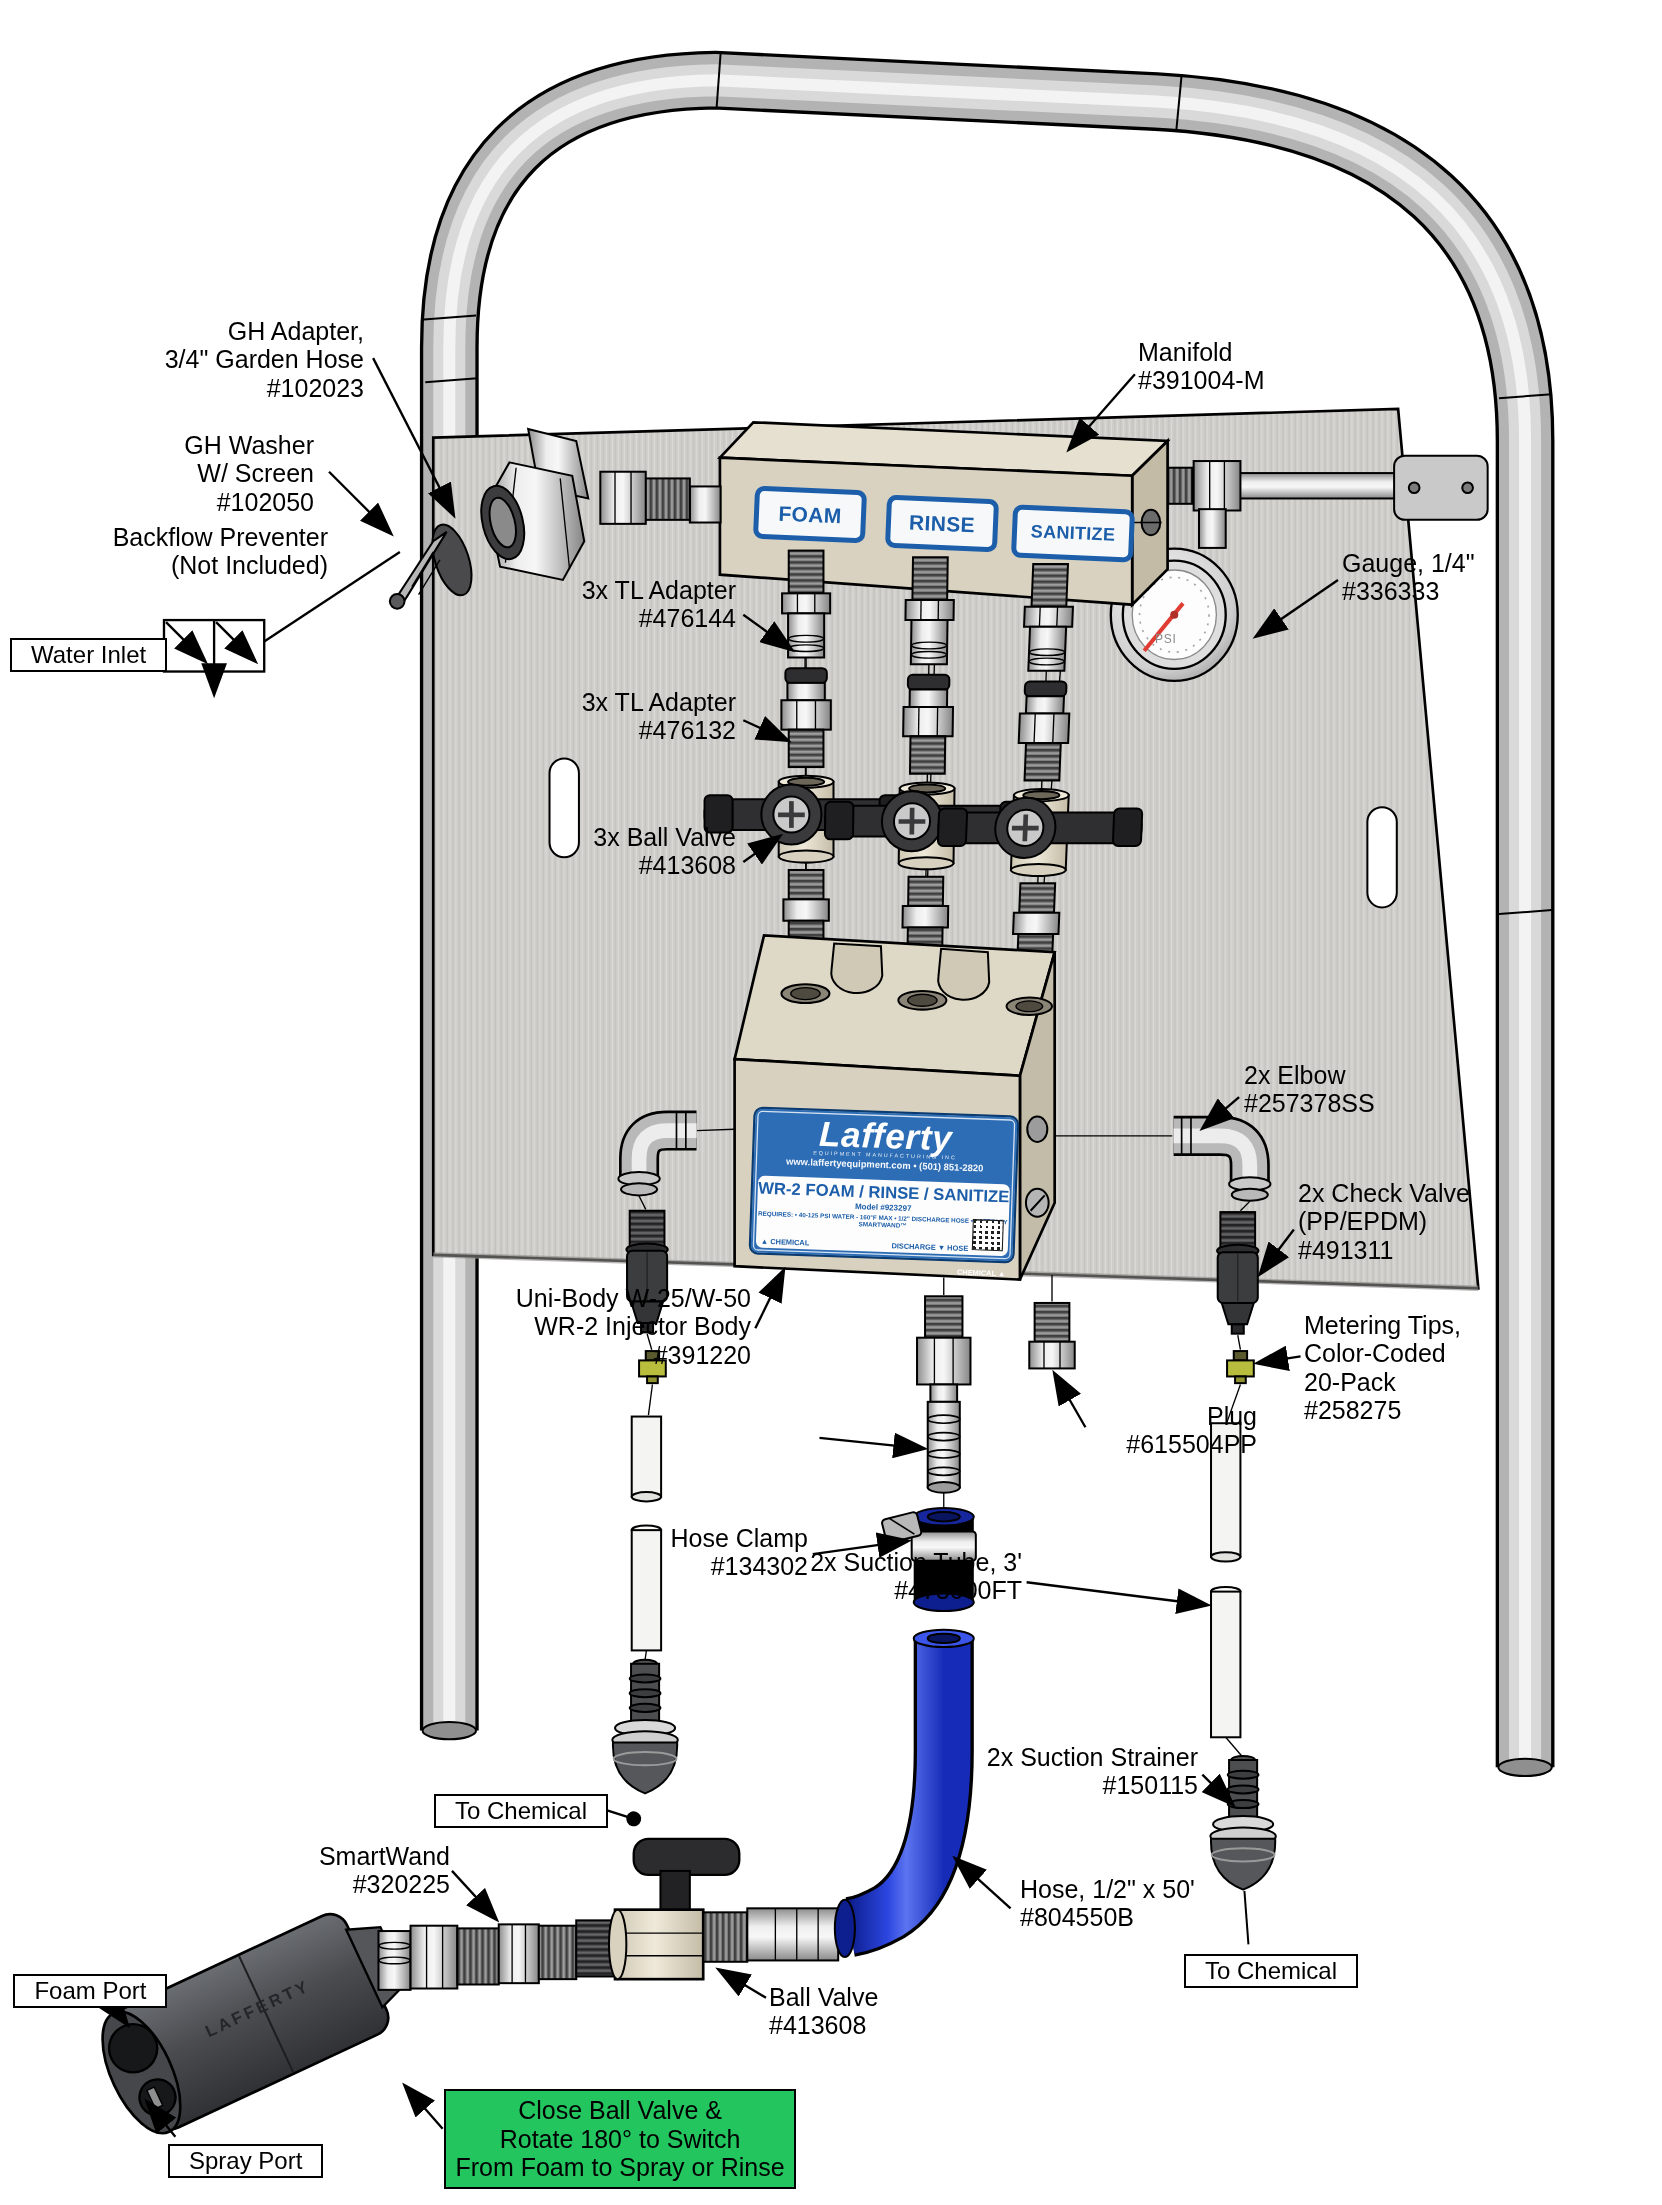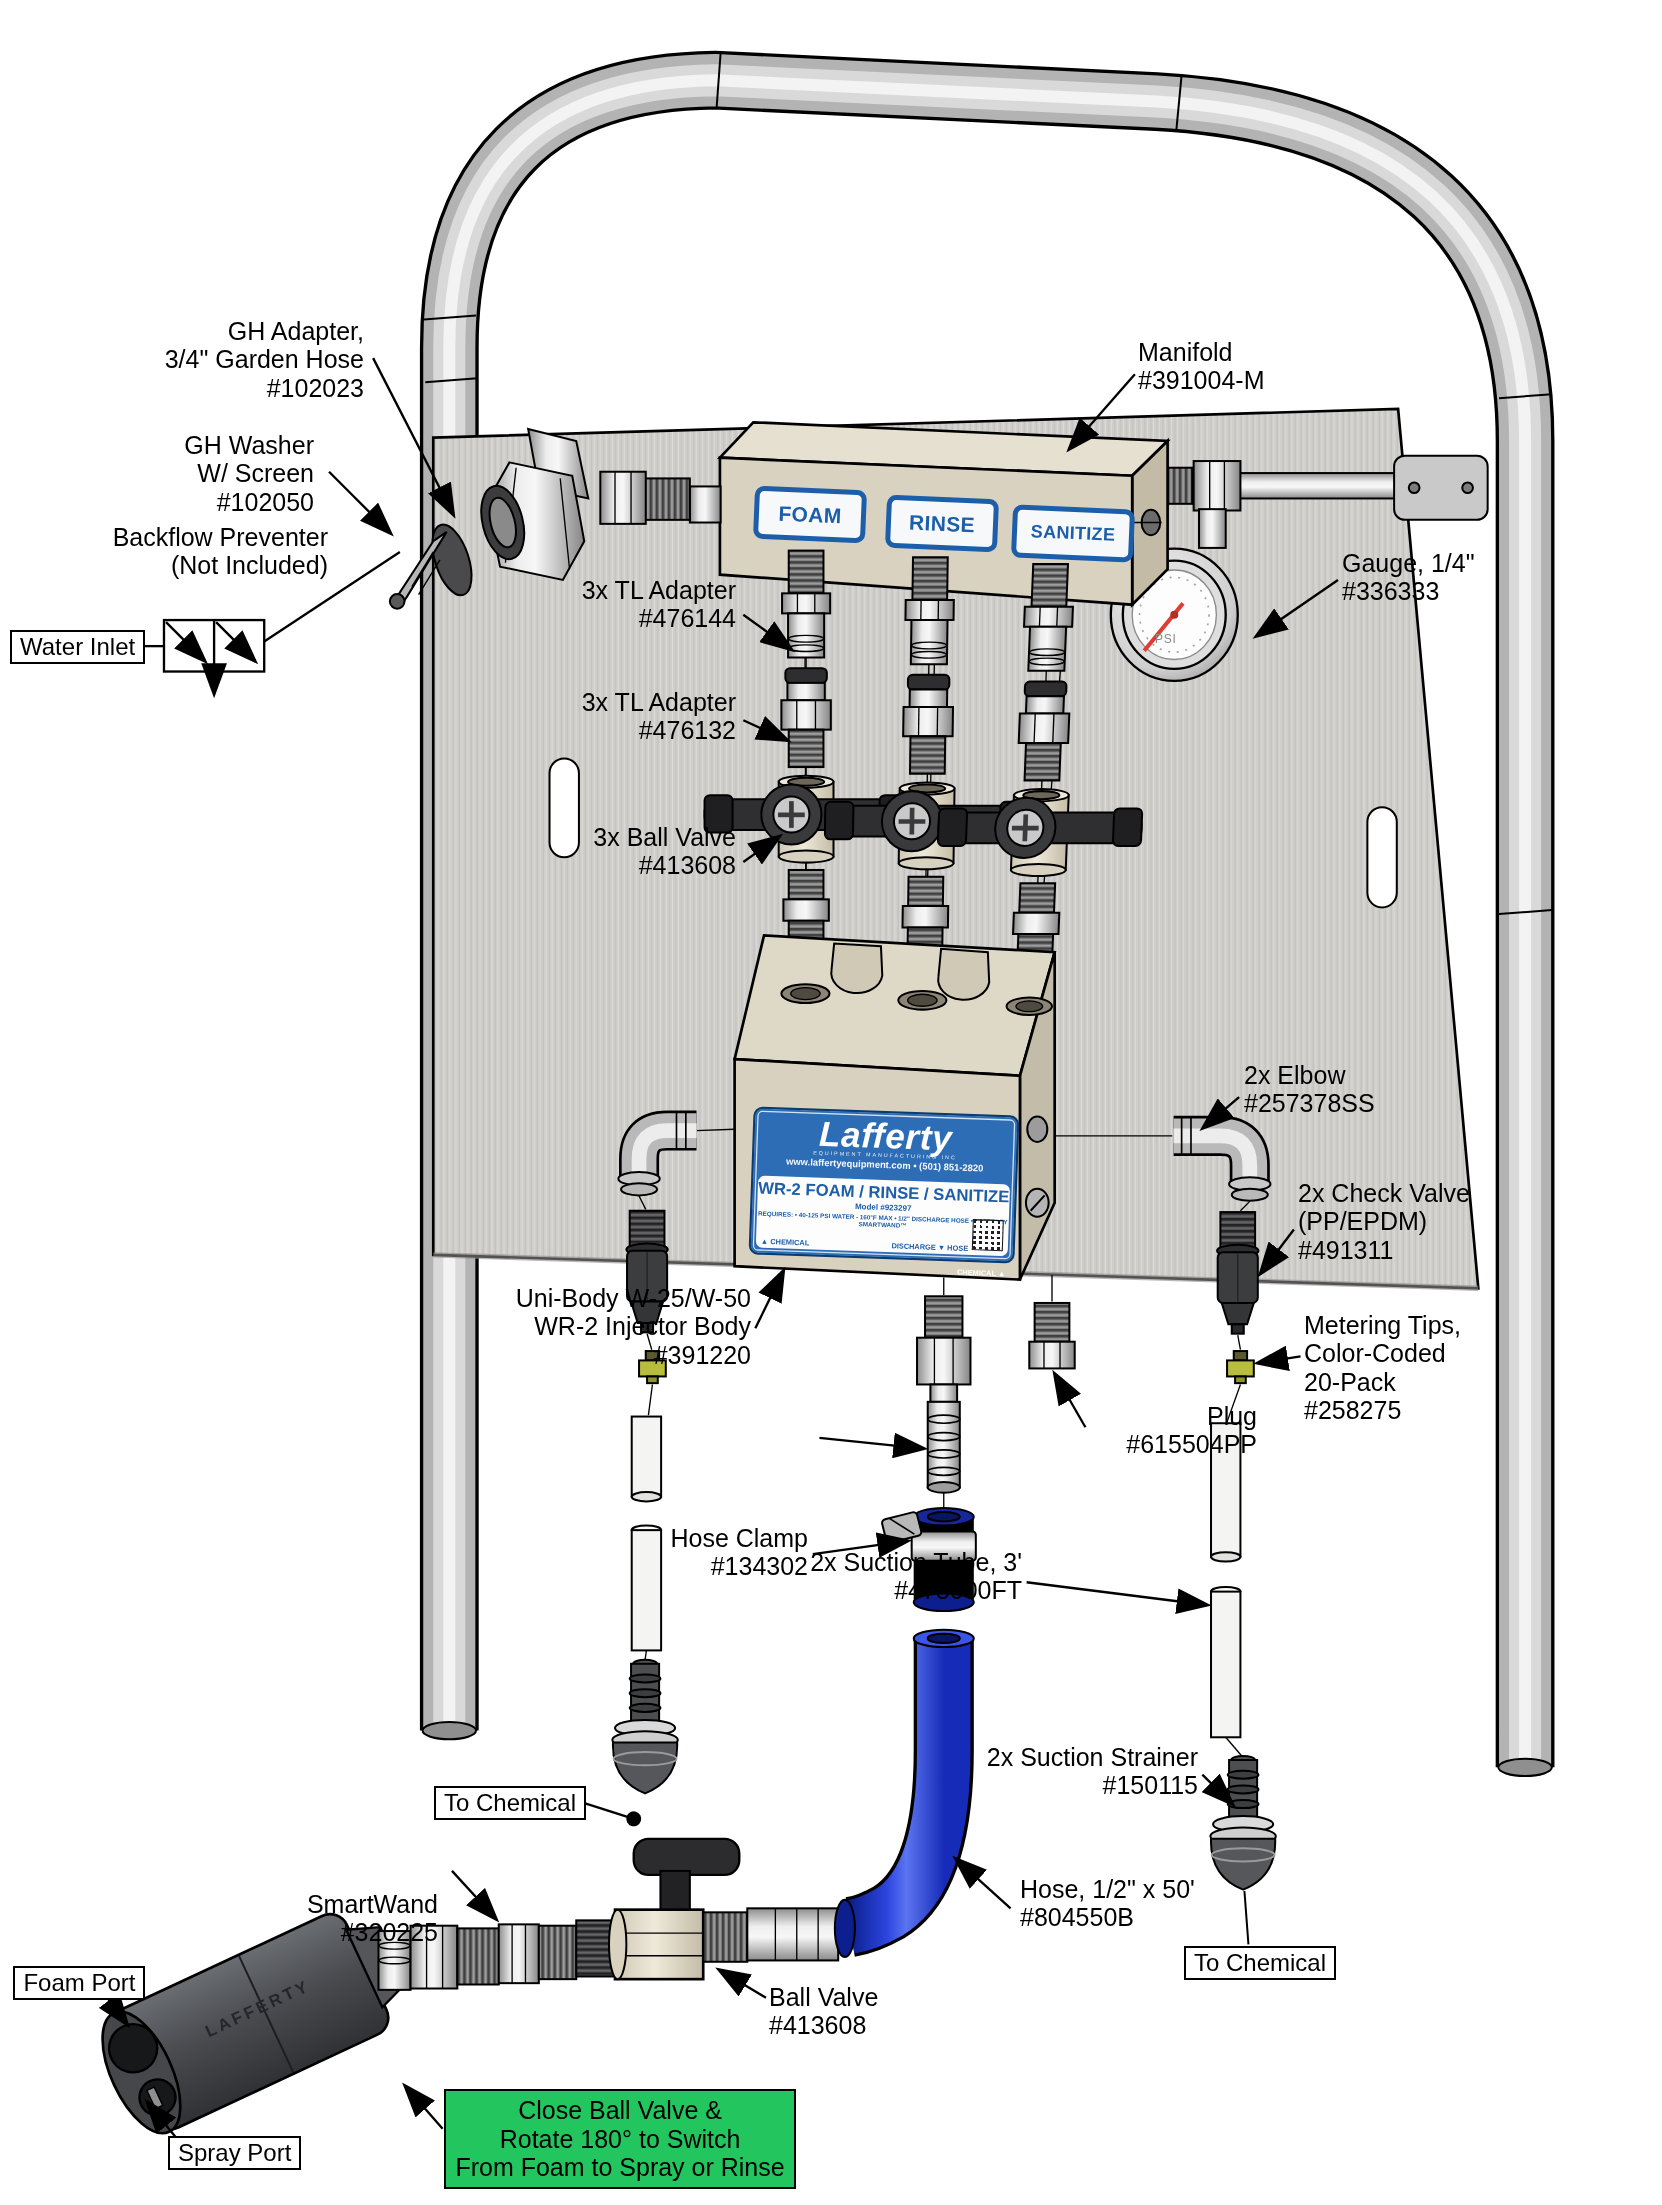--- a/index.html
+++ b/index.html
@@ -3,21 +3,21 @@
 <meta charset="utf-8">
 <style>
   html,body{margin:0;padding:0;background:#fff;}
   #stage{position:relative;width:1663px;height:2205px;background:#ffffff;overflow:hidden;
          font-family:"Liberation Sans", sans-serif;}
   #art{position:absolute;left:0;top:0;}
   .callout{position:absolute;font-size:25px;line-height:1.13;color:#000;white-space:nowrap;}
   .callout.r{text-align:right;}
   .callout.c{text-align:right;}
   .boxed{position:absolute;font-size:24px;line-height:1.1;color:#000;border:2px solid #000;
-         background:#fff;padding:2px 8px;white-space:nowrap;}
+         background:#fff;padding:2px 19px;white-space:nowrap;margin-top:8px;}
   .note{position:absolute;font-size:25px;line-height:1.14;color:#000;border:2px solid #000;
         background:#22c55e;padding:5.3px 9.4px;text-align:center;white-space:nowrap;}
   .portlbl{position:absolute;width:102px;height:43px;border:5.3px solid #1c5ea9;border-radius:9.4px;
            background:#f6f8fa;color:#1c5ea9;font-weight:bold;font-size:21px;display:flex;
            align-items:center;justify-content:center;transform:rotate(2.4deg);letter-spacing:0.3px;}
   .portlbl.small{font-size:18px;}
   .bodylabel{position:absolute;left:751px;top:1111px;width:262px;height:144px;background:#2d6db5;
              border:2px solid #0b3a6e;border-radius:9.4px;transform:rotate(2deg);color:#fff;
              box-shadow:inset 0 0 0 2px #2d6db5, inset 0 0 0 3.3px rgba(255,255,255,.8);}
   .bl-brand{font-weight:bold;font-style:italic;font-size:35px;text-align:center;line-height:1;
@@ -543,21 +543,21 @@
 <div class="callout" style="left:1020px;top:1875px;">
   <div>Hose, 1/2" x 50'</div>
   <div>#804550B</div>
 </div>
 <div class="boxed" style="left:434px;top:1786px;">
   <span>To Chemical</span>
 </div>
 <div class="boxed" style="left:1184px;top:1946px;">
   <span>To Chemical</span>
 </div>
-<div class="callout r" style="left:171px;top:1842px;width:267px;margin-top:48px;">
+<div class="callout r" style="left:183px;top:1842px;width:267px;">
   <div>SmartWand</div>
   <div>#320225</div>
 </div>
 <div class="boxed" style="left:13.4px;top:1966px;">
   <span>Foam Port</span>
 </div>
 <div class="callout" style="left:769px;top:1983px;">
   <div>Ball Valve</div>
   <div>#413608</div>
 </div>

